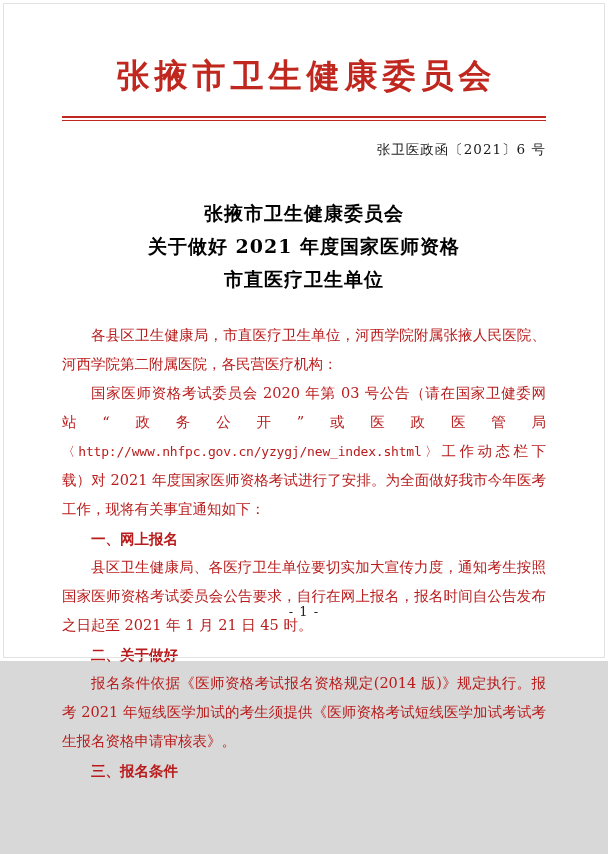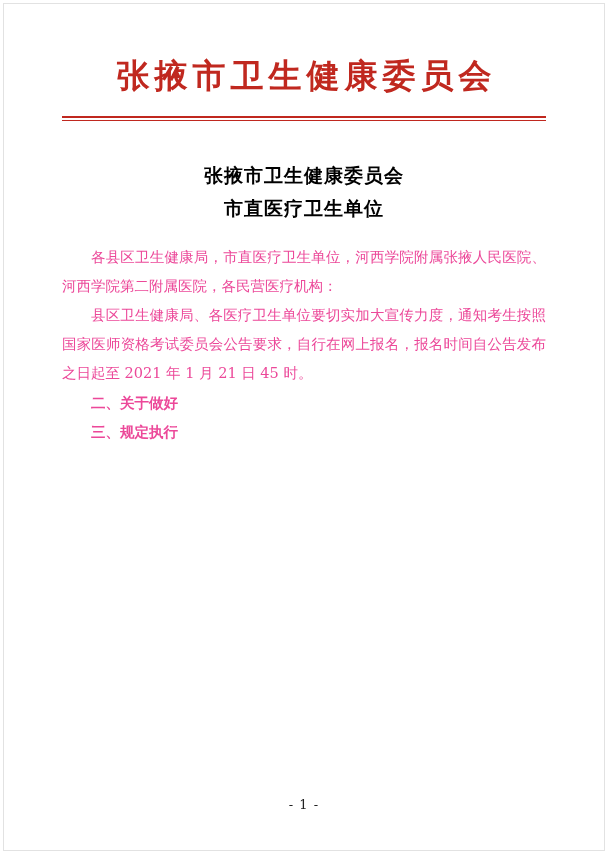--- a/index.html
+++ b/index.html
@@ -9,21 +9,21 @@
   }
   body {
     width: 608px;
     height: 854px;
     overflow: hidden;
     font-family: "DejaVu Serif", "Liberation Serif", serif;
   }
   #page {
     position: relative;
     width: 608px;
-    height: 854px;
+    height: 661px;
     background: #ffffff;
     box-sizing: border-box;
   }
   
   #page::after {
     content: "";
     position: absolute;
     left: 3px; top: 3px; right: 3px; bottom: 3px;
     border: 1px solid #e2e2e2;
     pointer-events: none;
@@ -75,24 +75,24 @@
     font-size: 19px;
     line-height: 1.75;
     letter-spacing: 1px;
     color: #000;
   }
   .doc-title div {
     white-space: nowrap;
   }
   
   .doc-body {
-    margin-top: 18px;
+    margin-top: 25px;
     font-size: 14.5px;
     line-height: 2.0;
-    color: #ec4899;
+    color: #b91c1c;
     text-align: justify;
     text-justify: inter-ideograph;
   }
   .para {
     margin: 0;
     text-indent: 2em;
   }
   .para.heading {
     text-indent: 2em;
     font-weight: bold;
@@ -119,35 +119,40 @@
 
 <div id="page">
   <div class="doc-inner">
 
     <div class="letterhead">
       <div class="letterhead-title">张掖市卫生健康委员会</div>
       <div class="letterhead-rule"></div>
       <div class="letterhead-rule-thin"></div>
     </div>
 
+    <div class="doc-number">张卫医政函〔2021〕6 号</div>
 
     <div class="doc-title">
       <div>张掖市卫生健康委员会</div>
+      <div>关于做好 2021 年度国家医师资格</div>
       <div>市直医疗卫生单位</div>
     </div>
 
     <div class="doc-body">
 
       <p class="para">各县区卫生健康局，市直医疗卫生单位，河西学院附属张掖人民医院、河西学院第二附属医院，各民营医疗机构：</p>
 
+      <p class="para"><span>国家医师资格考试委员会 2020 年第 03 号公告（请在国家卫健委网站“政务公开”或医政医管局</span><span class="mono">〈http://www.nhfpc.gov.cn/yzygj/new_index.shtml〉</span><span>工作动态栏下载）对 2021 年度国家医师资格考试进行了安排。为全面做好我市今年医考工作，现将有关事宜通知如下：</span></p>
 
+      <p class="para heading">一、网上报名</p>
       <p class="para">县区卫生健康局、各医疗卫生单位要切实加大宣传力度，通知考生按照国家医师资格考试委员会公告要求，自行在网上报名，报名时间自公告发布之日起至 2021 年 1 月 21 日 45 时。</p>
 
       <p class="para heading">二、关于做好</p>
+      <p class="para">报名条件依据《医师资格考试报名资格规定(2014 版)》规定执行。报考 2021 年短线医学加试的考生须提供《医师资格考试短线医学加试考试考生报名资格申请审核表》。</p>
 
-      <p class="para heading">三、规定执行</p>
+      <p class="para heading">三、报名条件</p>
 
     </div>
 
     <div class="page-footer">- 1 -</div>
 
   </div>
 </div>
 
 </body></html>

